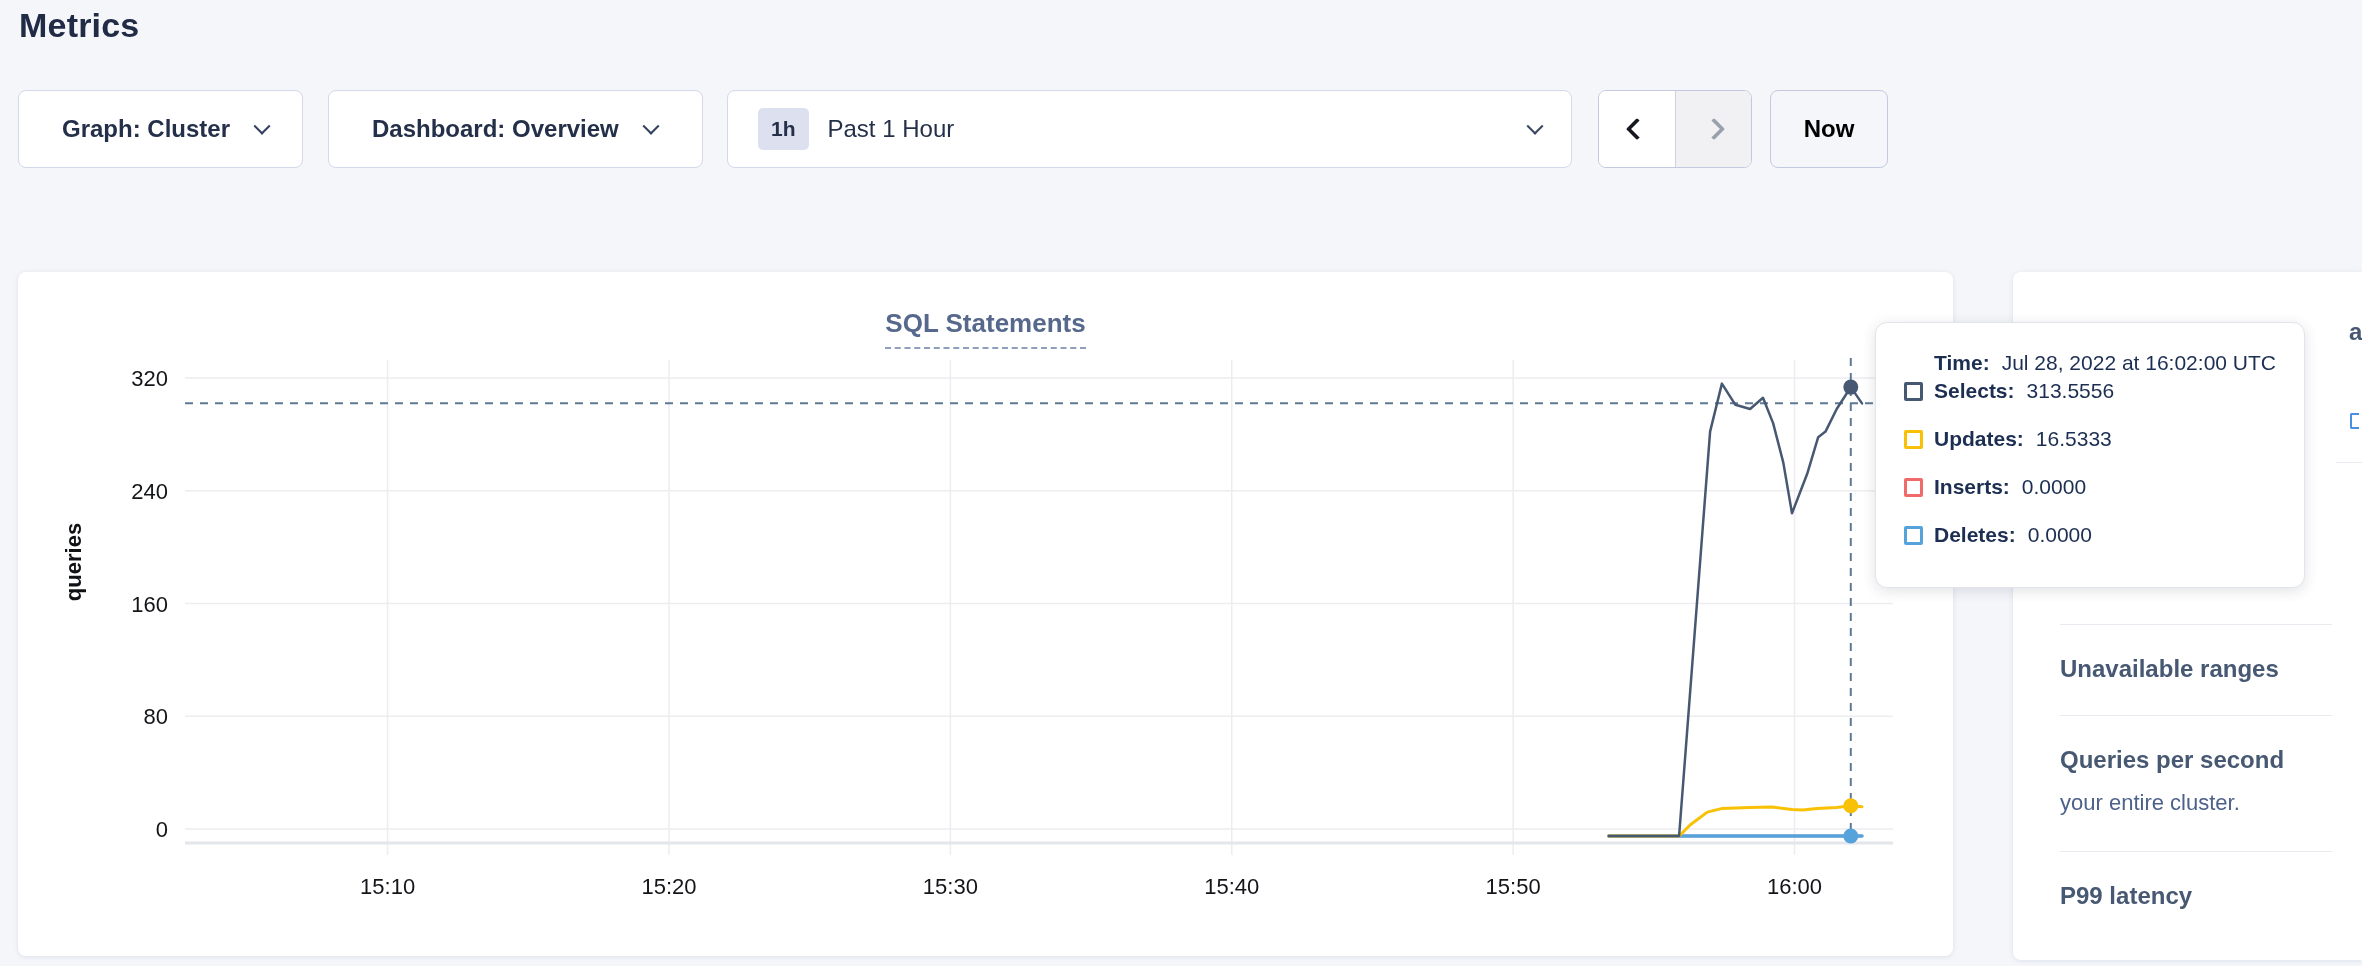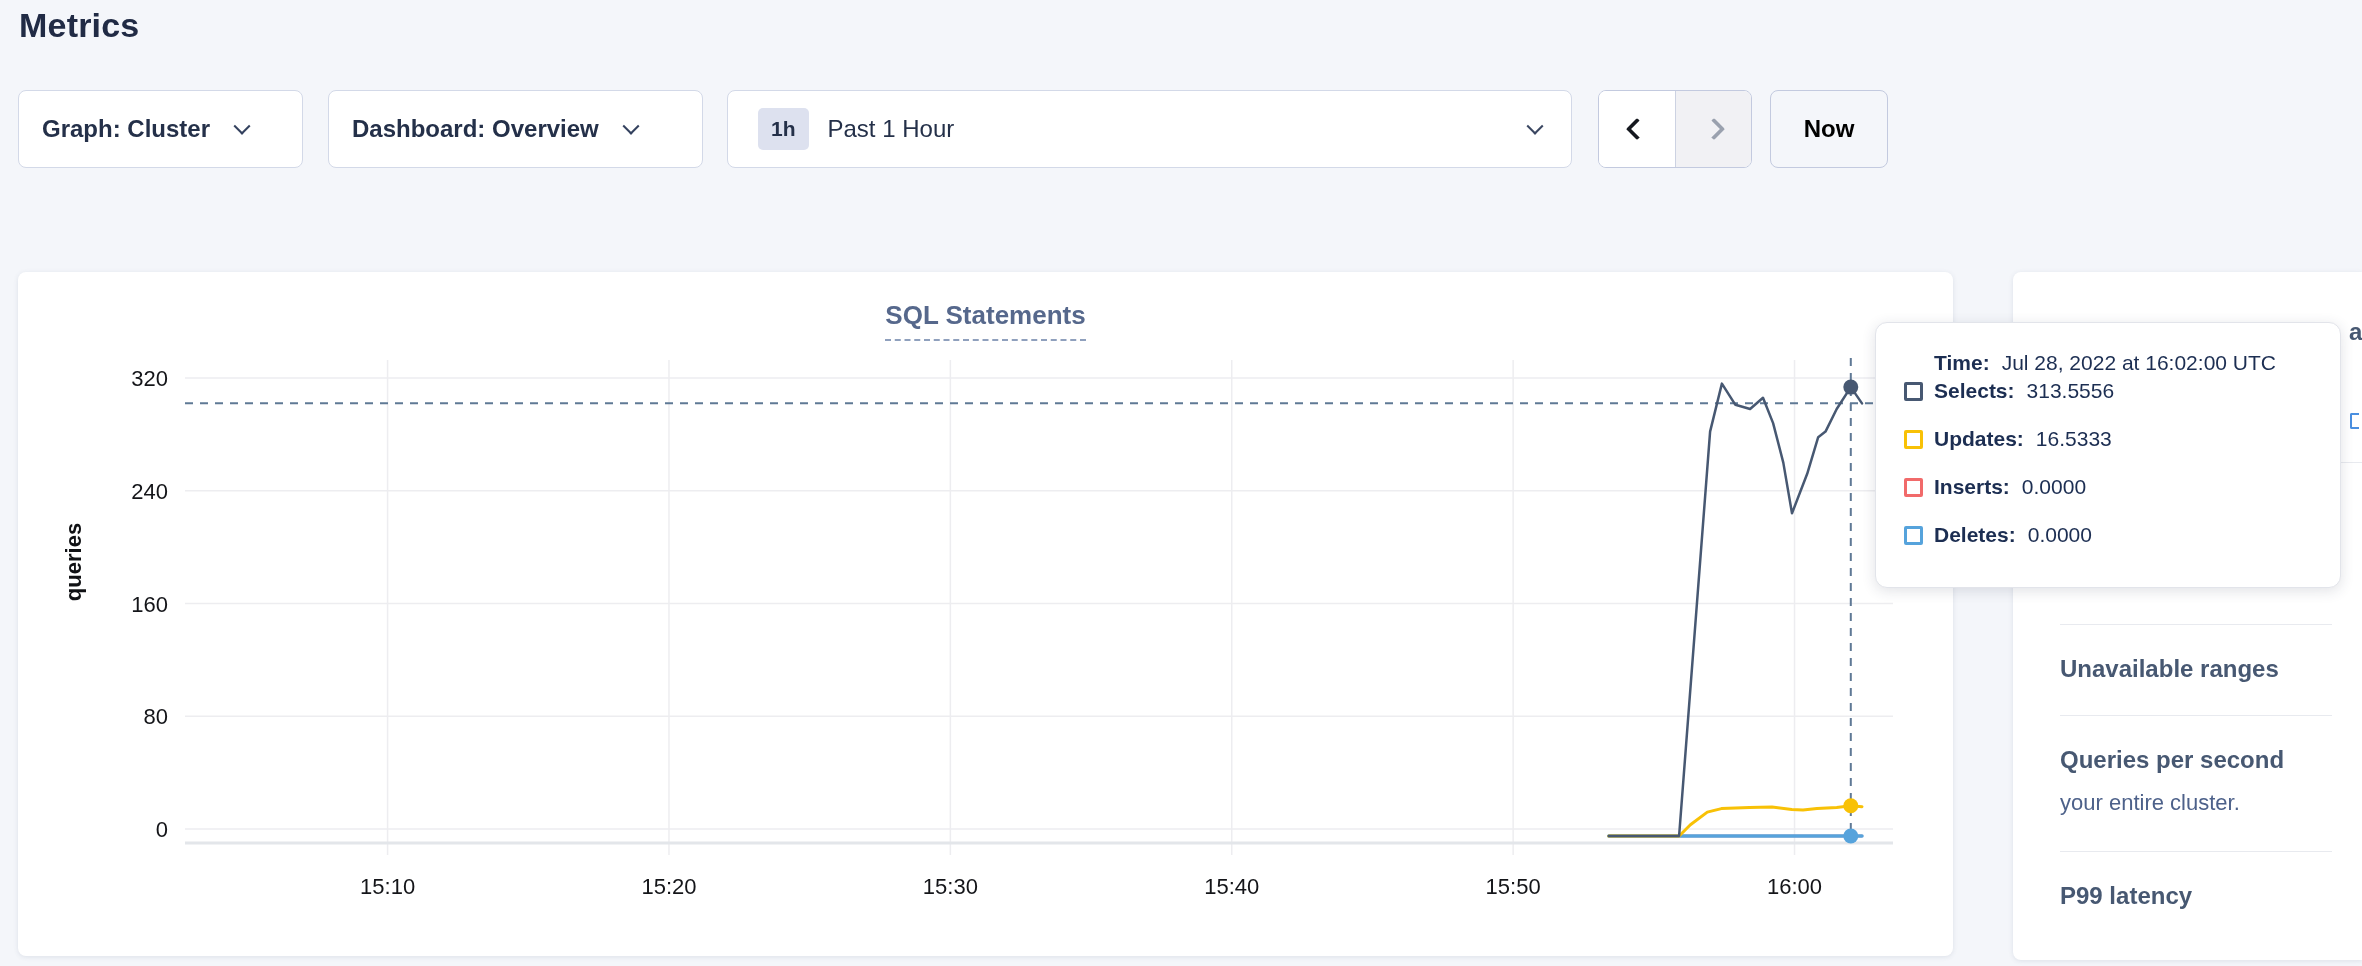--- a/index.html
+++ b/index.html
@@ -13,21 +13,21 @@
   
   .page-title {
     position:absolute; left:19px; top:6px;
     font-size:34px; font-weight:600; color:#212b45; letter-spacing:.2px;
   }
   
   .ctl { position:absolute; top:90px; height:78px; background:#fff;
          border:1px solid #d3d9e8; border-radius:8px;
          display:flex; align-items:center; font-size:24px; color:#243049;
          cursor:pointer; }
-  .dd { font-weight:700; padding:0 30px 0 23px; }
+  .dd { font-weight:700; padding:0 30px 0 43px; }
   #dd-graph { left:18px;  width:285px; }
   #dd-dash  { left:328px; width:375px; }
   .chev-down { width:12px; height:12px; border-right:2.5px solid #33415e;
                border-bottom:2.5px solid #33415e; transform:rotate(45deg) translate(-2px,-2px);
                margin-left:26px; flex:0 0 auto; }
   .timesel { left:727px; width:845px; padding:0 30px 0 30px; font-weight:400; }
   .time-badge { background:#dde1ef; color:#243049; font-weight:700; font-size:21px;
                 border-radius:5px; padding:9px 13px; margin-right:19px; }
   .timesel .chev-down { margin-left:auto; border-width:2px; border-color:#3a4661; }
   .navgroup { left:1598px; width:154px; padding:0; overflow:hidden;
@@ -38,21 +38,21 @@
   .chev-left  { width:16px; height:16px; border-left:4.5px solid #15181f;
                 border-bottom:4.5px solid #15181f; transform:rotate(45deg); border-radius:2px; }
   .chev-right { width:16px; height:16px; border-right:4.5px solid #9aa1ae;
                 border-top:4.5px solid #9aa1ae; transform:rotate(45deg); border-radius:2px; }
   .now { left:1770px; width:118px; background:transparent; border-color:#c3cadf;
          color:#000000; font-weight:600; justify-content:center; cursor:default; }
   
   .chart-panel { position:absolute; left:18px; top:272px; width:1935px; height:684px;
                  background:#fff; border-radius:8px;
                  box-shadow:0 1px 5px rgba(60,72,105,.12); }
-  .chart-title-wrap { position:absolute; top:28px; left:0; width:100%; text-align:center; }
+  .chart-title-wrap { position:absolute; top:36px; left:0; width:100%; text-align:center; }
   .chart-title { display:inline-block; font-size:26px; font-weight:700; color:#56688c;
                  border-bottom:2px dashed #8fa0bd; padding-bottom:8px; cursor:pointer; }
   .ylab { position:absolute; left:56px; top:290px; transform:translate(-50%,-50%) rotate(-90deg);
           font-size:22px; font-weight:700; color:#101114; white-space:nowrap; }
   #chart { position:absolute; left:0; top:0; }
   
   .sidebar { position:absolute; left:2013px; top:272px; width:349px; height:688px;
              background:#fff; border-radius:8px 0 0 8px;
              box-shadow:0 1px 5px rgba(60,72,105,.12); padding-left:47px; }
   .sb-spacer { height:352px; }
@@ -63,21 +63,21 @@
              white-space:nowrap; }
   .sb-section { padding-bottom:32px; }
   
   .frag-dark { position:absolute; left:2349px; top:318px; font-size:24px; font-weight:700;
                color:#475872; width:13px; overflow:hidden; }
   .frag-blue { position:absolute; left:2350px; top:413px; width:9px; height:16px;
                border:2.5px solid #4a8fe0; border-right:none; border-radius:2px 0 0 2px; }
   .frag-divider { position:absolute; left:2336px; top:462px; width:26px; height:1px;
                   background:#e8eaef; }
   
-  .tooltip { position:absolute; left:1875px; top:322px; width:466px; height:266px;
+  .tooltip { position:absolute; left:1875px; top:322px; width:430px; height:266px;
              background:#fff; border:1px solid #e2e4ea; border-radius:12px;
              box-shadow:0 3px 14px rgba(40,50,80,.14); z-index:10;
              padding:26px 20px 0 28px; color:#1c2e52; font-size:21px; }
   .trow { display:flex; align-items:center; height:28px; }
   .trow.time { padding-left:30px; }
   .trow + .trow { margin-top:20px;align-items:center; }
   .tlabel { font-weight:700; }
   .tvalue { margin-left:12px; font-weight:400; }
   .swatch { width:19px; height:19px; border:3.5px solid; border-radius:2px;
             background:#fff; margin-right:11px; flex:0 0 auto; }

